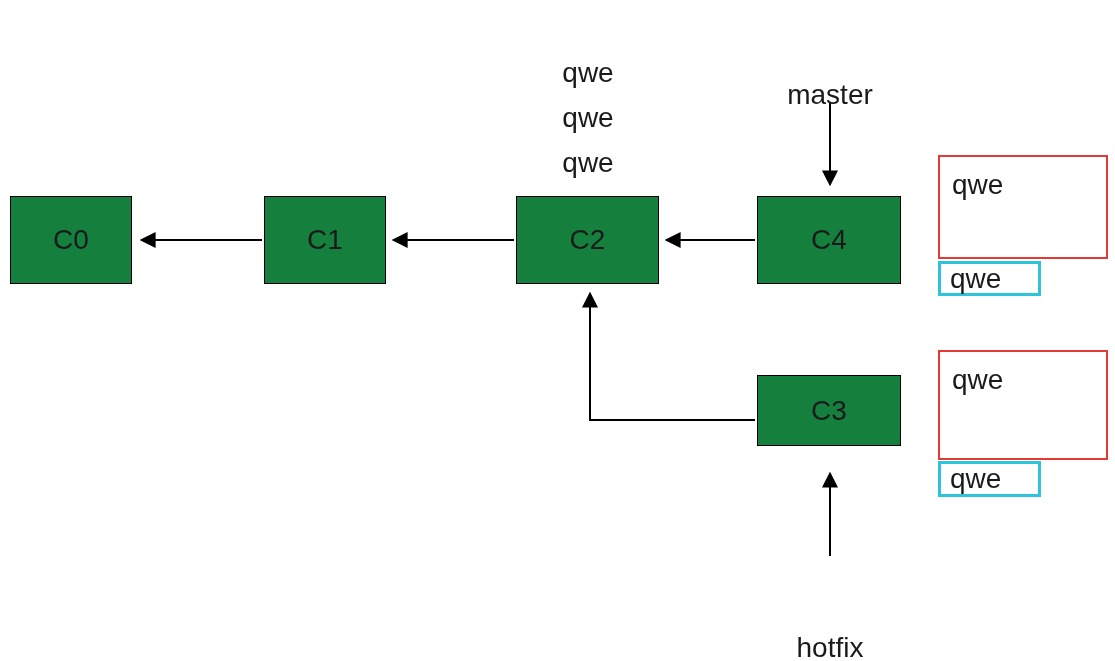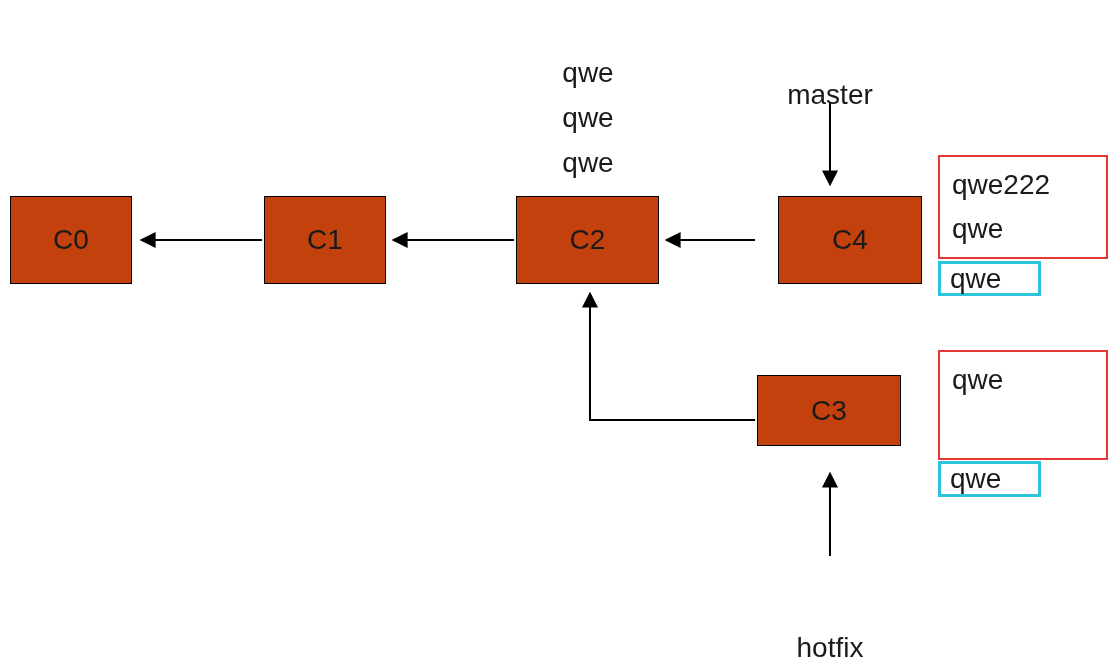--- a/index.html
+++ b/index.html
@@ -16,33 +16,33 @@
     overflow: hidden;
   }
   .arrows-layer {
     position: absolute;
     left: 0; top: 0;
     width: 1115px; height: 661px;
     pointer-events: none;
   }
   .commit-node {
     position: absolute;
-    background: #c2410c;
+    background: #15803d;
     border: 1px solid #000000;
     display: flex;
     align-items: center;
     justify-content: center;
     font-size: 28px;
     color: #1a1a1a;
     box-sizing: border-box;
   }
   .node-c0 { left: 10px;  top: 196px; width: 122px; height: 88px; }
   .node-c1 { left: 264px; top: 196px; width: 122px; height: 88px; text-align: center; }
   .node-c2 { left: 516px; top: 196px; width: 143px; height: 88px; text-align: right; }
-  .node-c4 { left: 778px; top: 196px; width: 144px; height: 88px; }
+  .node-c4 { left: 757px; top: 196px; width: 144px; height: 88px; }
   .node-c3 { left: 757px; top: 375px; width: 144px; height: 71px; }
 
   .note-c2 {
     position: absolute;
     left: 518px; top: 50px;
     width: 140px;
     text-align: center;
     font-size: 28px;
     line-height: 45px;
     color: #1a1a1a;
@@ -124,21 +124,20 @@
   <div class="note-c2">
     <span class="line" style="display:block">qwe</span>
     <span class="line" style="display:block">qwe</span>
     <span class="line" style="display:block">qwe</span>
   </div>
 
   <div class="branch-label label-master">master</div>
   <div class="branch-label label-hotfix">hotfix</div>
 
   <div class="red-box red-box-c4">
-    <span class="line">qwe222</span>
     <span class="line">qwe</span>
   </div>
   <div class="cyan-box cyan-box-c4">
     <span>qwe</span>
   </div>
 
   <div class="red-box red-box-c3">
     <span class="line">qwe</span>
   </div>
   <div class="cyan-box cyan-box-c3">

